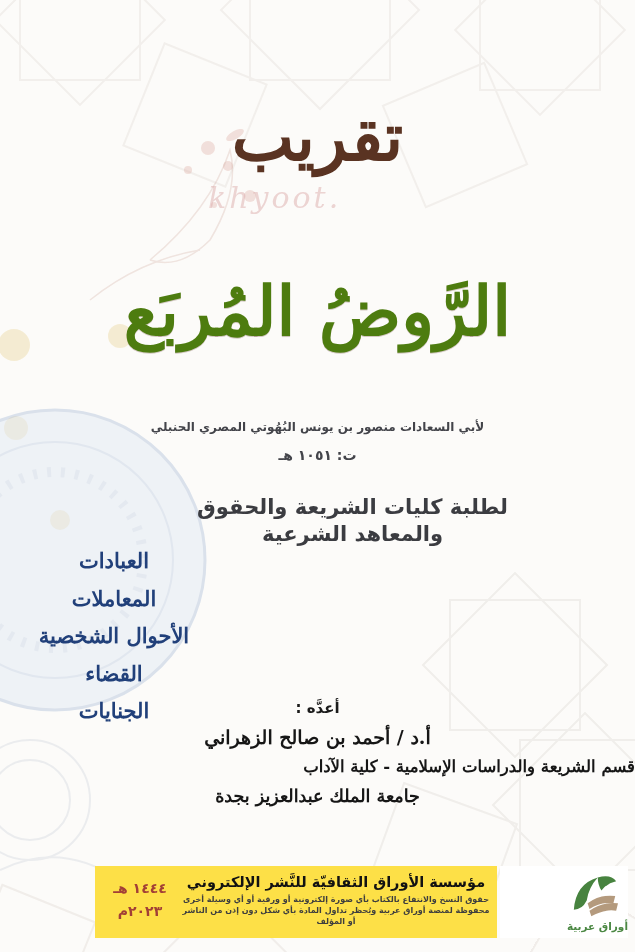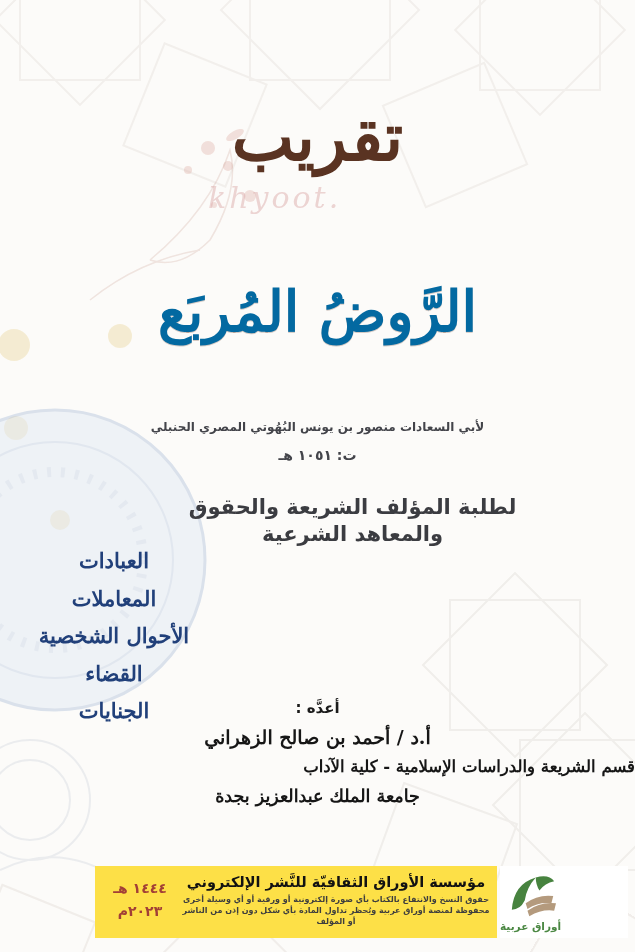--- a/index.html
+++ b/index.html
@@ -14,21 +14,21 @@
     font-size:30px;font-style:italic;letter-spacing:3px;
     color:rgba(214,158,158,0.42);font-family:"DejaVu Serif",serif;
   }
   .series-title{
     position:absolute;top:98px;left:0;right:0;text-align:center;
     font-size:66px;font-weight:bold;color:#5a3322;
     font-family:"DejaVu Serif",serif;
   }
   .main-title{
     position:absolute;top:226px;left:0;right:0;text-align:center;
-    font-size:56px;font-weight:bold;color:#0369a1;white-space:nowrap;
+    font-size:68px;font-weight:bold;color:#4d7c0f;white-space:nowrap;
     font-family:"DejaVu Serif",serif;line-height:170px;
     text-shadow:0 1px 0 rgba(90,51,34,0.25);
   }
   .author-line{
     position:absolute;top:420px;left:0;right:0;text-align:center;
     font-size:12px;font-weight:600;color:#43444a;
   }
   .death-line{
     position:absolute;top:447px;left:0;right:0;text-align:center;
     font-size:14px;font-weight:600;color:#43444a;
@@ -72,21 +72,21 @@
     color:#a23f36;font-weight:bold;font-size:14px;line-height:23px;
     text-align:center;white-space:nowrap;
   }
   .pub-block{
     position:absolute;left:86px;right:6px;top:8px;text-align:center;direction:rtl;
   }
   .pub-name{font-size:14.5px;font-weight:bold;color:#121212;margin-bottom:4px;}
   .copy-line{font-size:8px;color:#3e3e3e;line-height:11px;font-weight:600;}
   .logo-box{
     width:128px;background:#ffffff;display:flex;flex-direction:column;
-    align-items:flex-start;justify-content:center;
+    align-items:flex-end;justify-content:center;
   }
   .logo-text{font-size:10.5px;color:#4a8742;font-weight:bold;margin-top:1px;}
 </style>
 </head>
 <body>
 
 <div class="page">
 
   <svg class="decor" width="635" height="952" viewBox="0 0 635 952">
     <g stroke="#cdc3b8" stroke-width="2" fill="none" opacity="0.20">
@@ -146,21 +146,21 @@
 
   <div class="series-title">تقريب</div>
 
   <div class="main-title">الرَّوضُ المُربَع</div>
 
   <div class="author-line">لأبي السعادات منصور بن يونس البُهُوتي المصري الحنبلي</div>
 
   <div class="death-line">ت: ١٠٥١ هـ</div>
 
   <div class="audience">
-    <div>لطلبة المؤلف الشريعة والحقوق</div>
+    <div>لطلبة كليات الشريعة والحقوق</div>
     <div>والمعاهد الشرعية</div>
   </div>
 
   <div class="topics">
     <div class="topic">العبادات</div>
     <div class="topic">المعاملات</div>
     <div class="topic">الأحوال الشخصية</div>
     <div class="topic">القضاء</div>
     <div class="topic">الجنايات</div>
   </div>

